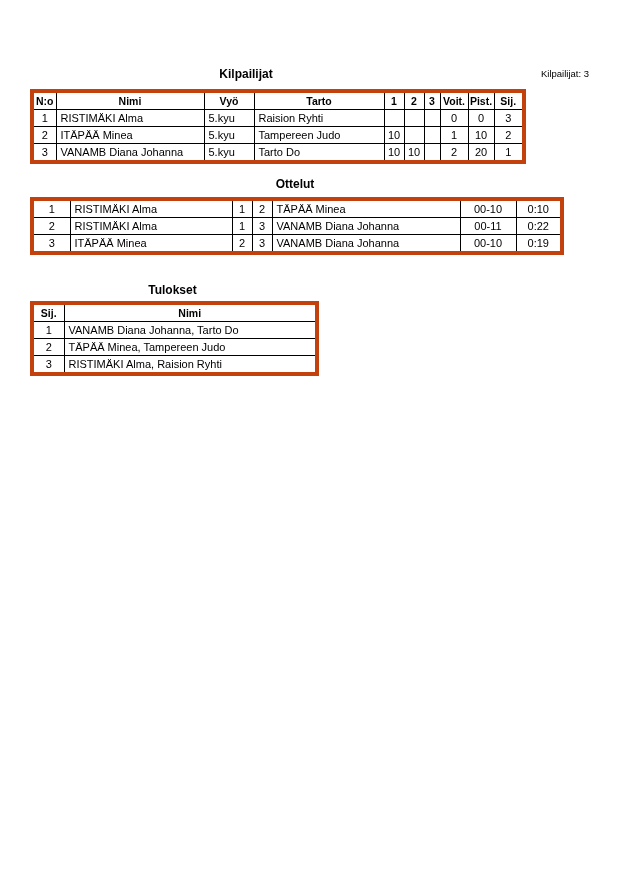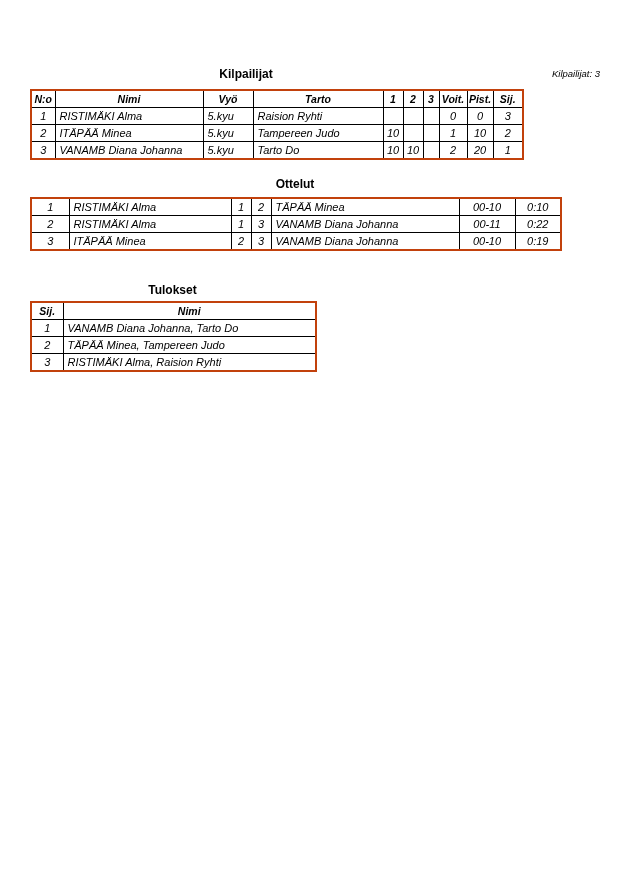--- a/index.html
+++ b/index.html
@@ -29,31 +29,29 @@
     font-size: 12px;
     text-align: center;
     white-space: nowrap;
   }
   .label-competitors { top: 67px; left: 30px; width: 432px; }
   .label-matches     { top: 177px; left: 30px; width: 530px; }
   .label-results     { top: 283px; left: 30px; width: 285px; }
 
   .count-note {
     position: absolute;
-    top: 68px; right: 30px;
+    top: 68px; right: 41px;
     font-size: 9.5px;
-    font-style: italic;
   }
 
   table {
     position: absolute;
     border-collapse: collapse;
     table-layout: fixed;
-    border: 2px solid #c2410c;
-    font-style: italic;
+    border: 4px solid #c2410c;
   }
   .tbl-competitors { left: 30px; top: 89px;  width: 492px; }
   .tbl-matches     { left: 30px; top: 197px; width: 530px; }
   .tbl-results     { left: 30px; top: 301px; width: 285px; }
 
   th, td {
     border: 1px solid #000;
     height: 16px;
     line-height: 16px;
     overflow: hidden;

